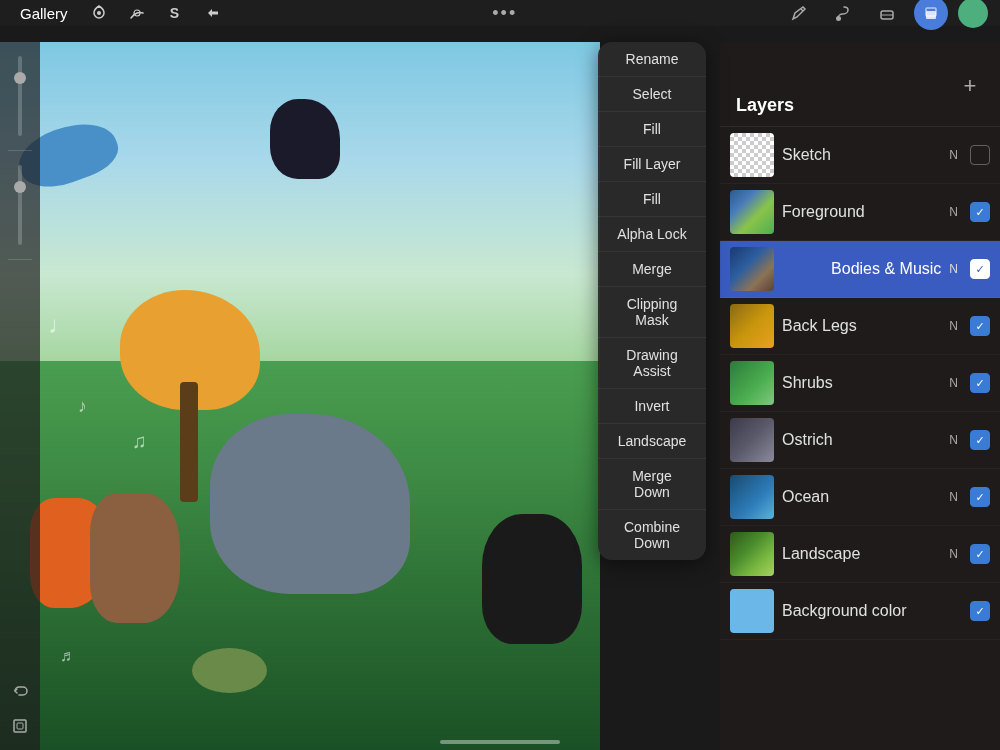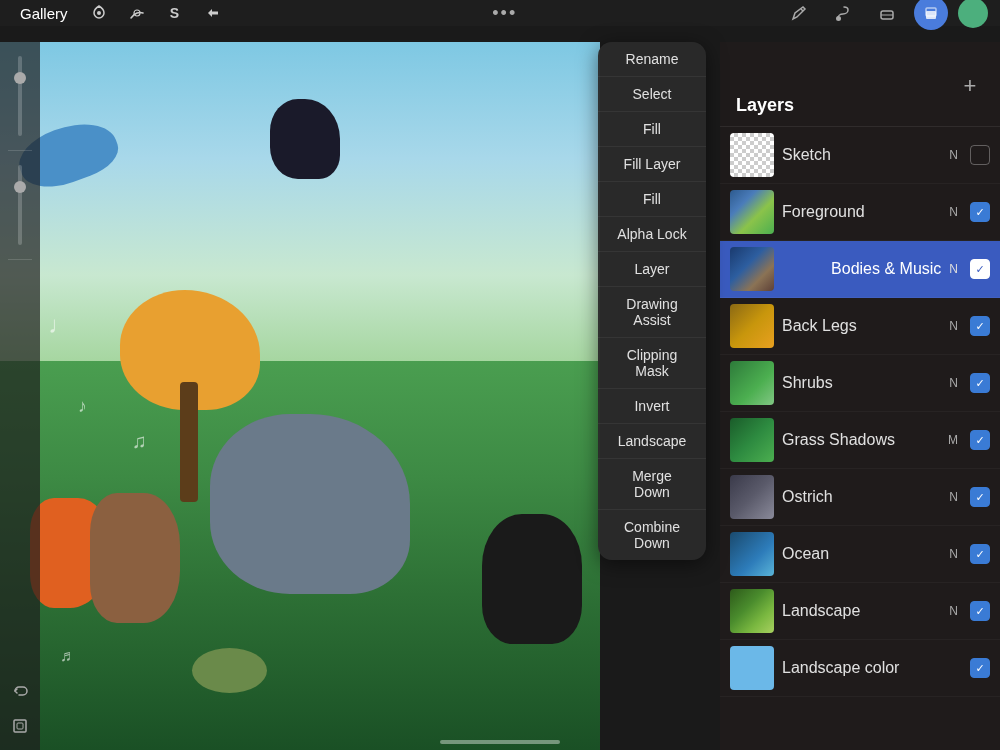--- a/index.html
+++ b/index.html
@@ -600,23 +600,23 @@
   </div>
 </div>
 
 <div id="context-menu">
 <div class="menu-item">Rename</div>
     <div class="menu-item">Select</div>
     <div class="menu-item">Fill</div>
     <div class="menu-item">Fill Layer</div>
     <div class="menu-item">Fill</div>
     <div class="menu-item">Alpha Lock</div>
-    <div class="menu-item">Layer</div>
+    <div class="menu-item">Merge</div>
+    <div class="menu-item">Clipping Mask</div>
     <div class="menu-item">Drawing Assist</div>
-    <div class="menu-item">Clipping Mask</div>
     <div class="menu-item">Invert</div>
     <div class="menu-item">Landscape</div>
     <div class="menu-item">Merge Down</div>
     <div class="menu-item">Combine Down</div>
   </div>
 
 <div id="layers-panel">
   <div id="layers-header">
     <span id="layers-title">Layers</span>
     <span id="layers-add-btn">+</span>
@@ -646,45 +646,39 @@
         <span class="layer-mode">N</span>
         <div class="layer-checkbox checked"></div>
       </div>
       <div class="layer-item">
         <div class="layer-thumb layer-thumb-shrubs"></div>
         <span class="layer-name">Shrubs</span>
         <span class="layer-mode">N</span>
         <div class="layer-checkbox checked"></div>
       </div>
       <div class="layer-item">
-        <div class="layer-thumb layer-thumb-grass"></div>
-        <span class="layer-name">Grass Shadows</span>
-        <span class="layer-mode">M</span>
-        <div class="layer-checkbox checked"></div>
-      </div>
-      <div class="layer-item">
         <div class="layer-thumb layer-thumb-ostrich"></div>
         <span class="layer-name">Ostrich</span>
         <span class="layer-mode">N</span>
         <div class="layer-checkbox checked"></div>
       </div>
       <div class="layer-item">
         <div class="layer-thumb layer-thumb-ocean"></div>
         <span class="layer-name">Ocean</span>
         <span class="layer-mode">N</span>
         <div class="layer-checkbox checked"></div>
       </div>
       <div class="layer-item">
         <div class="layer-thumb layer-thumb-landscape"></div>
         <span class="layer-name">Landscape</span>
         <span class="layer-mode">N</span>
         <div class="layer-checkbox checked"></div>
       </div>
       <div class="layer-item">
         <div class="layer-thumb layer-thumb-bgcol"></div>
-        <span class="layer-name">Landscape color</span>
+        <span class="layer-name">Background color</span>
         <span class="layer-mode"></span>
         <div class="layer-checkbox checked"></div>
       </div>
     </div>
 </div>
 
 <div id="bottom-bar"></div>
 
 </body></html>

